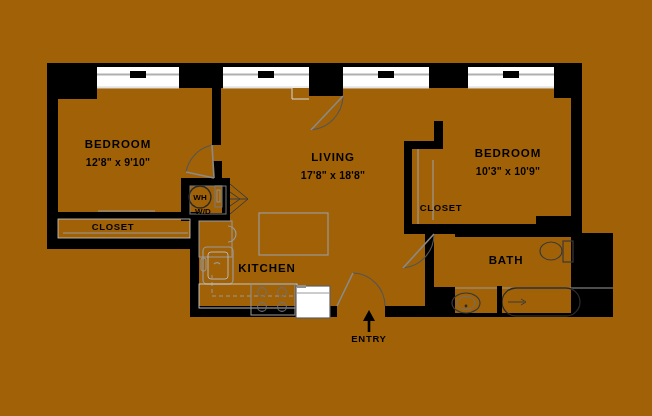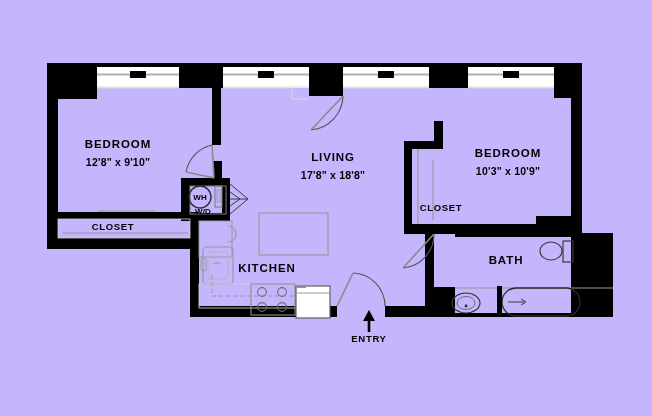--- a/index.html
+++ b/index.html
@@ -11,21 +11,21 @@
   body {
     width: 652px;
     height: 416px;
     font-family: "Liberation Sans", sans-serif;
     overflow: hidden;
   }
   #floorplan-root {
     position: relative;
     width: 652px;
     height: 416px;
-    background: #c4b5fd;
+    background: #a16207;
   }
   svg#plan-svg {
     display: block;
     width: 652px;
     height: 416px;
   }
   .room-label text, text {
     font-family: "Liberation Sans", sans-serif;
     fill: #000000;
   }

